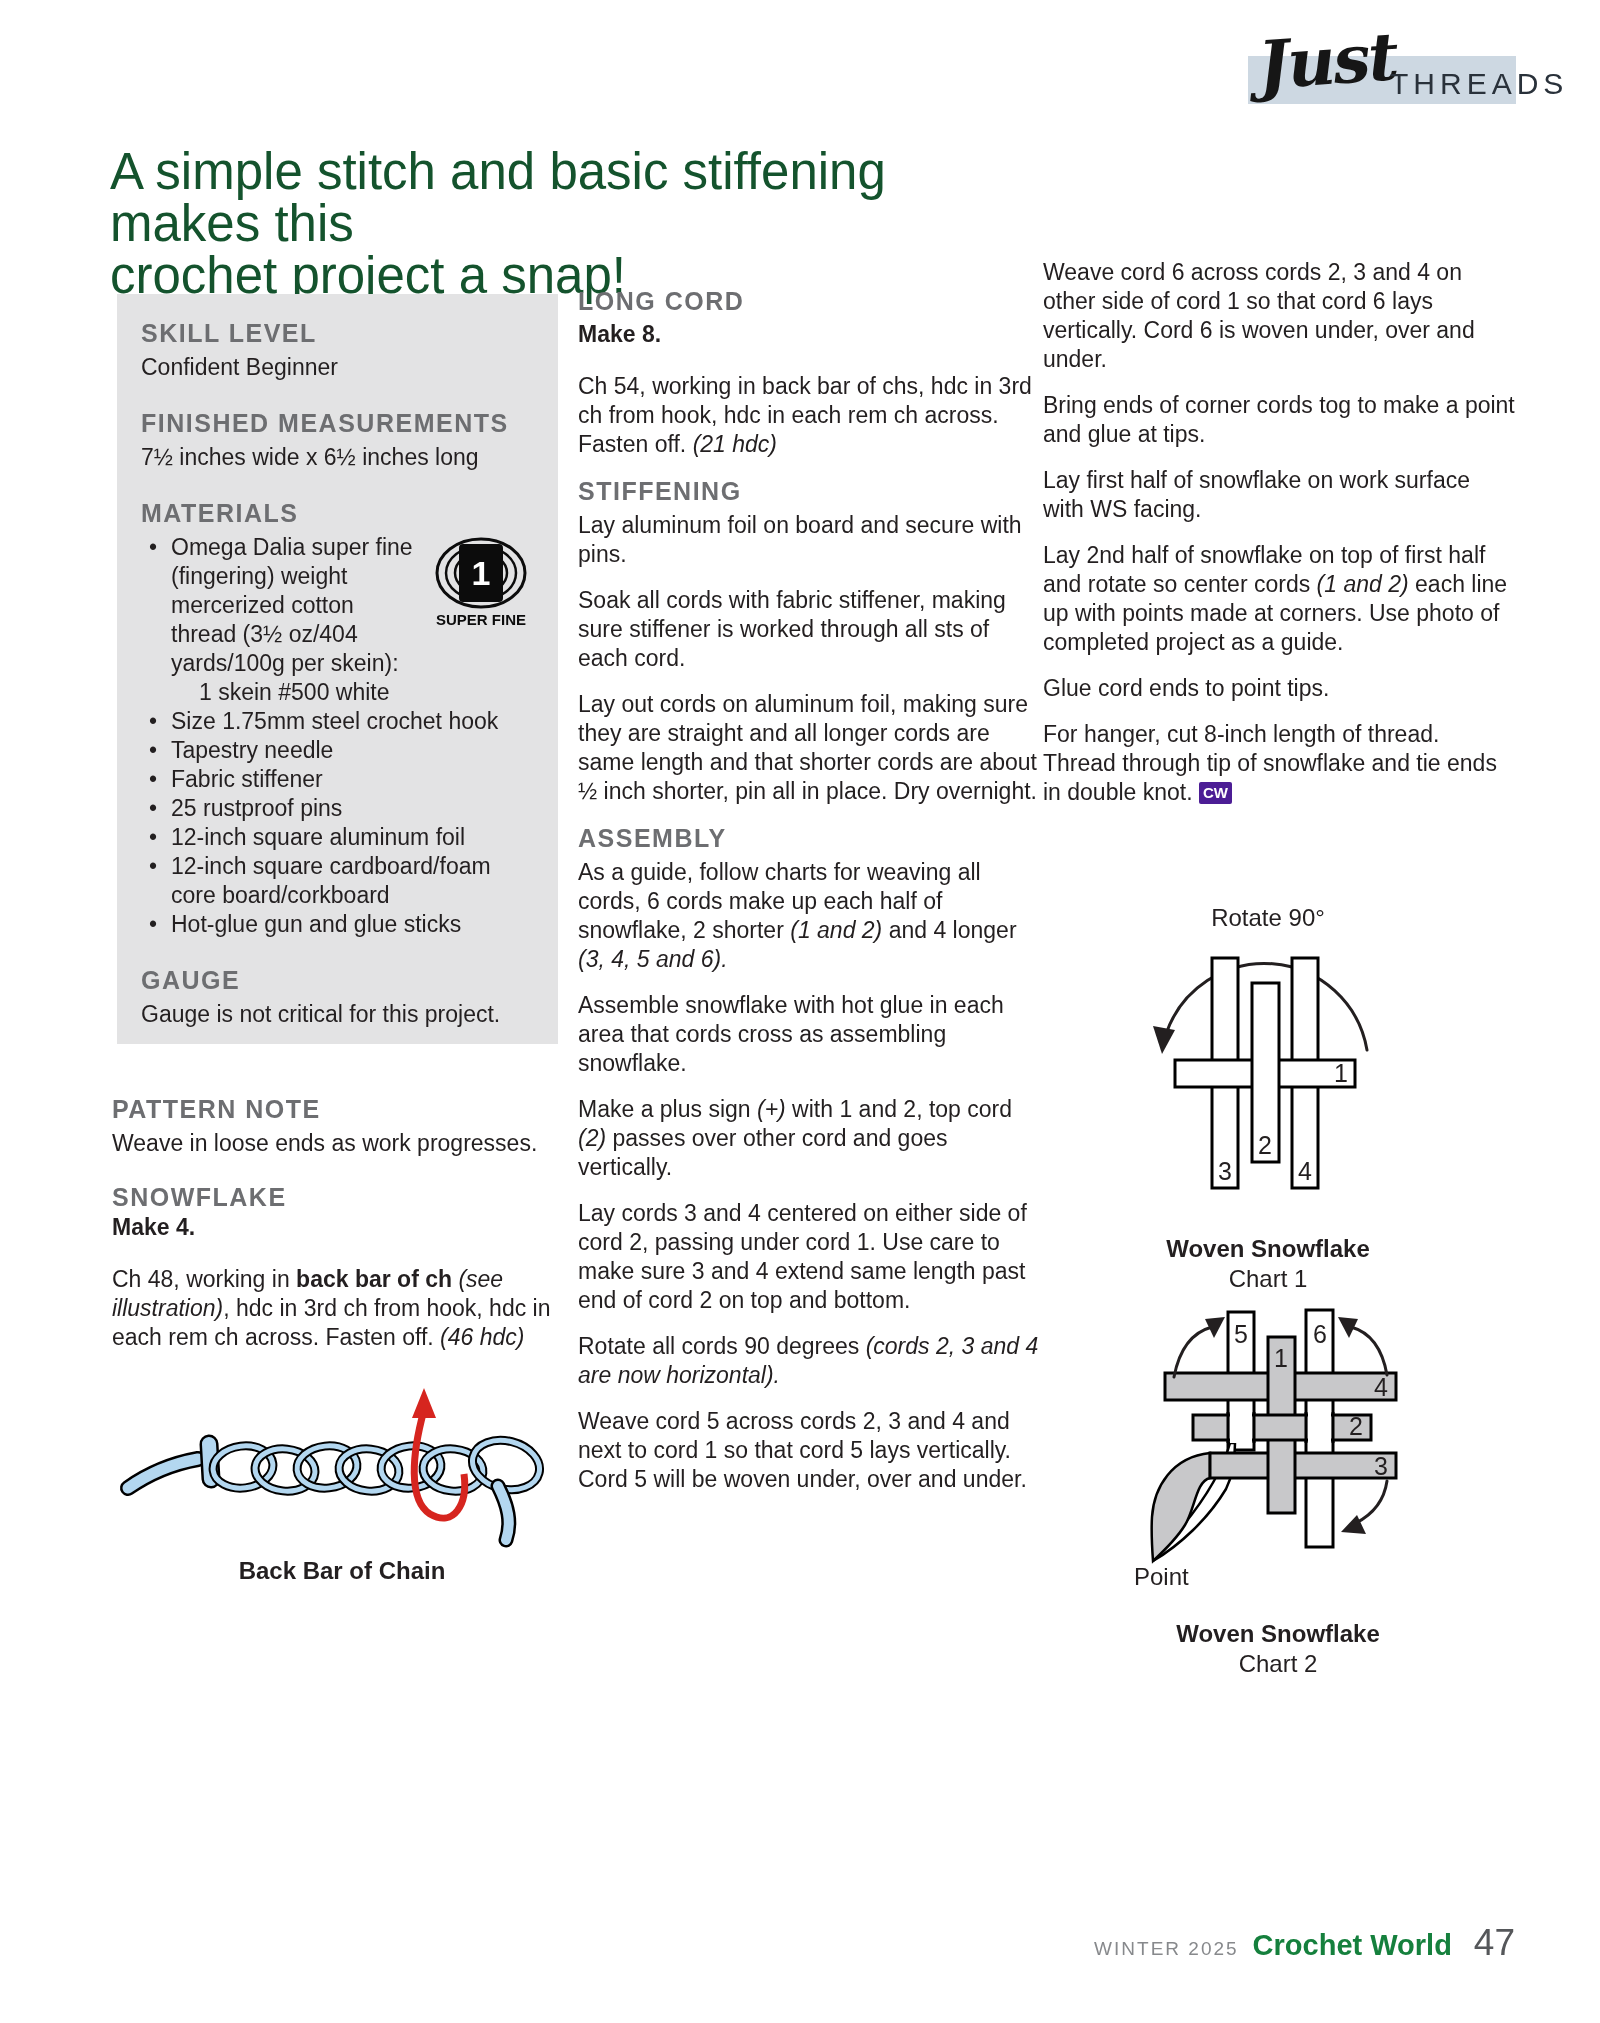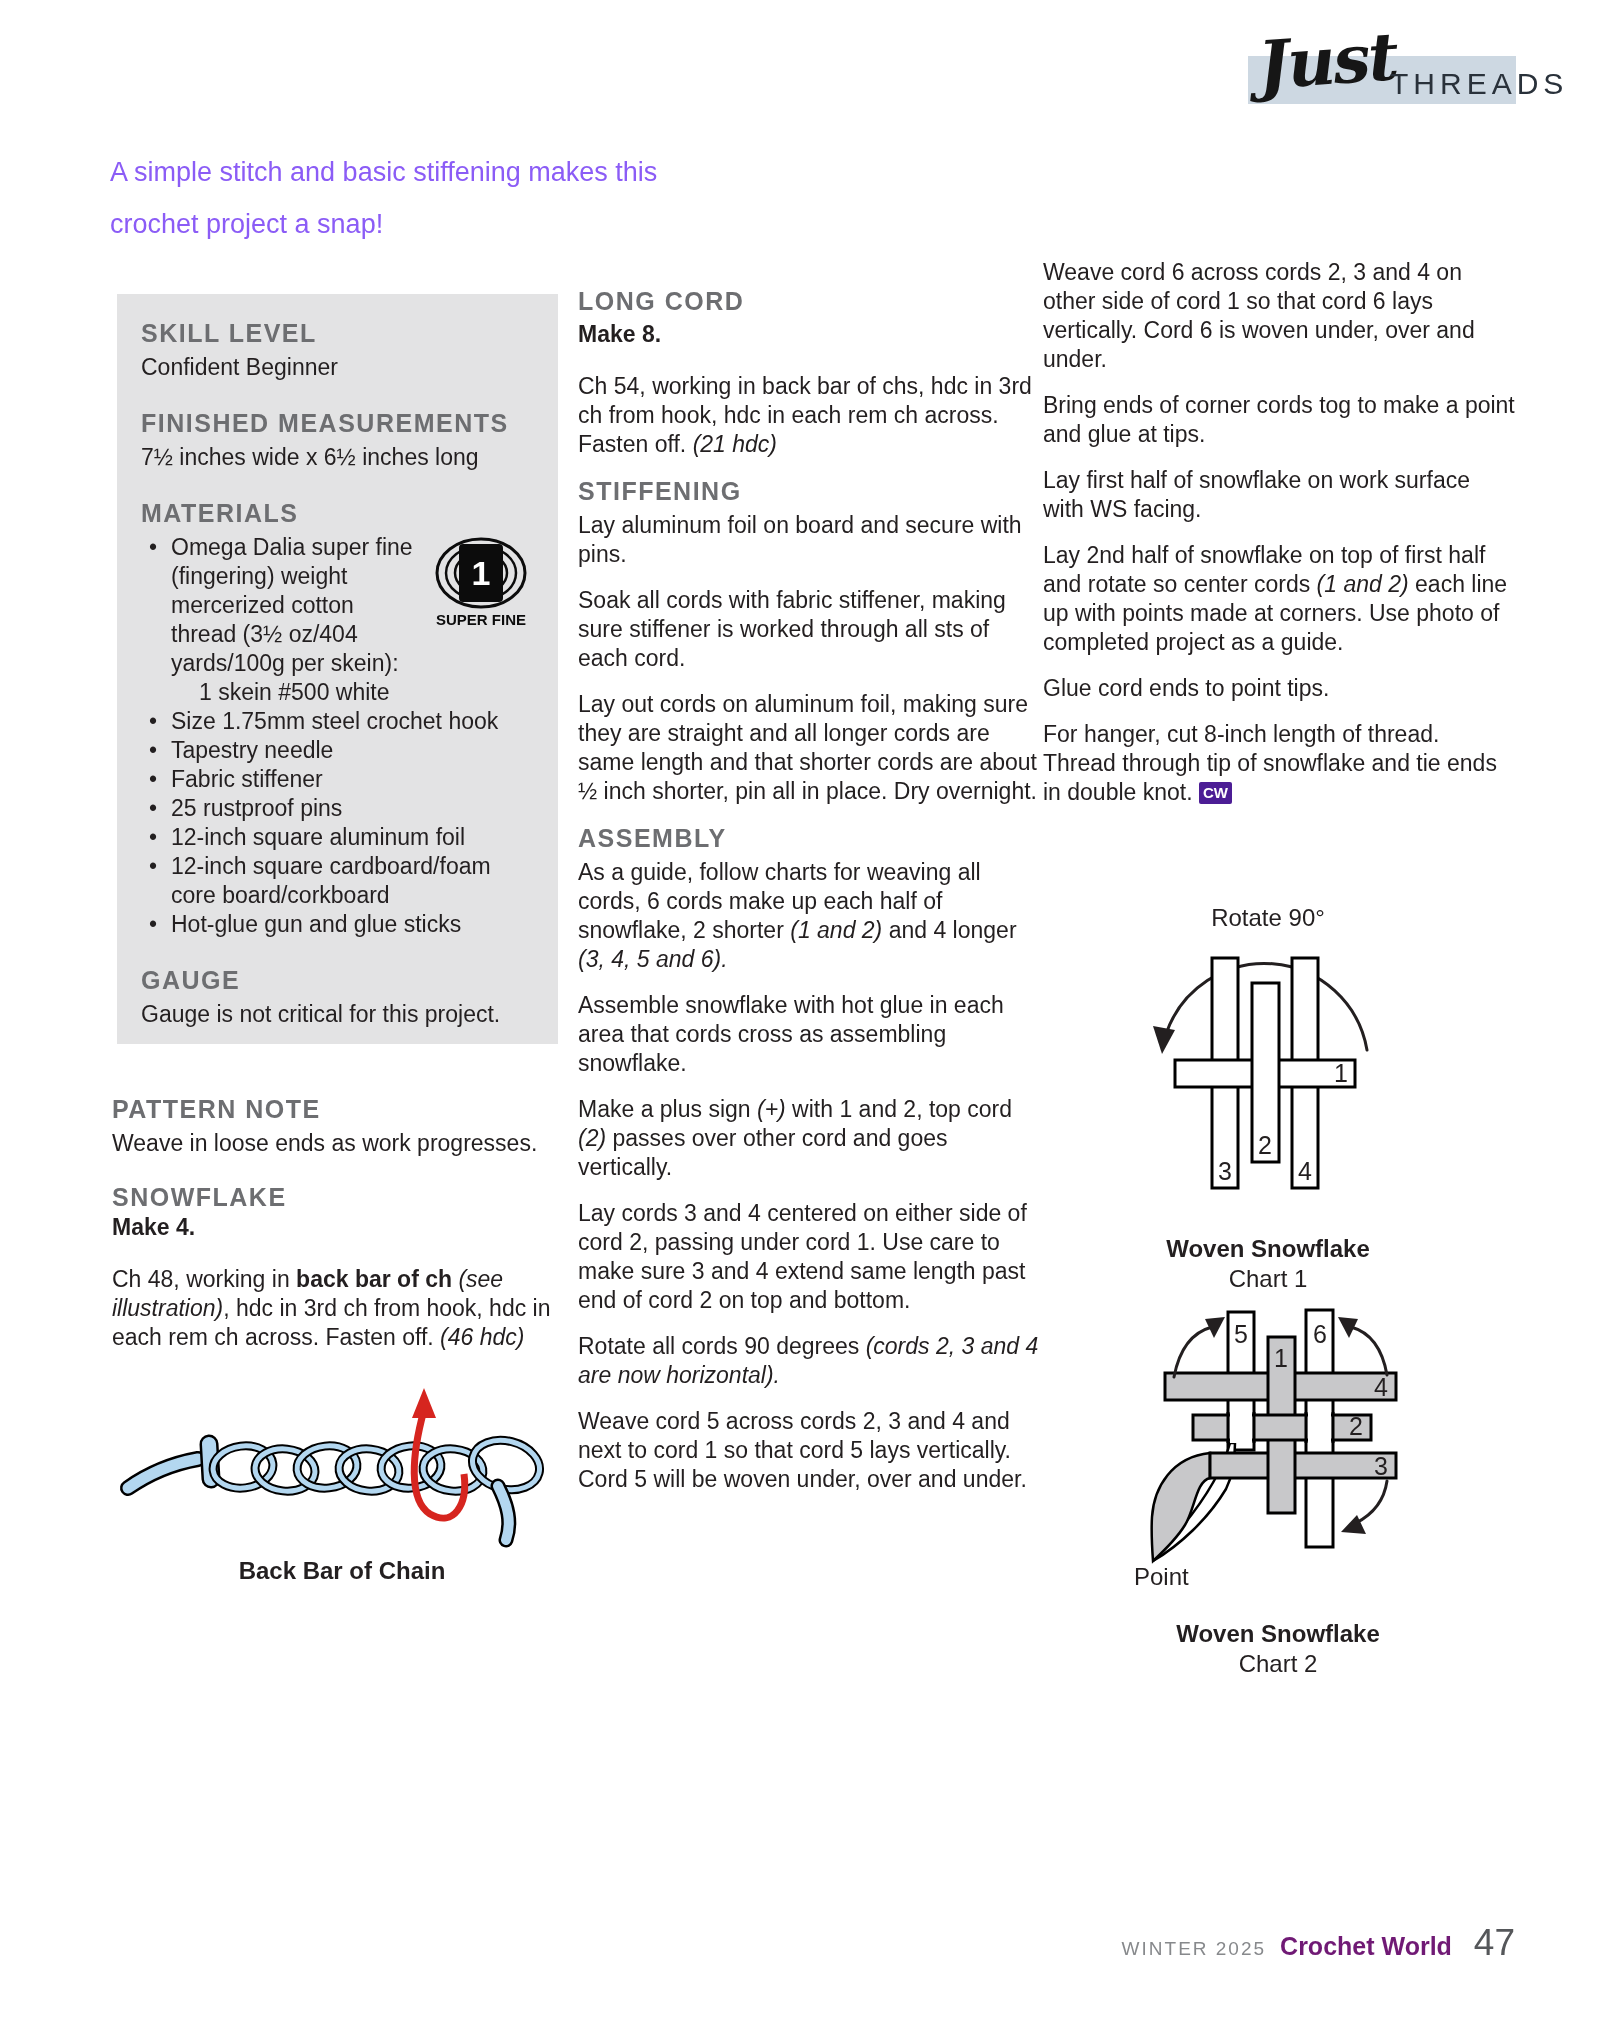--- a/index.html
+++ b/index.html
@@ -7,21 +7,21 @@
     width:1600px;height:2023px;position:relative;background:#ffffff;
     font-family:"Liberation Sans",sans-serif;color:#231f20;overflow:hidden;
   }
   .abs{position:absolute;}
   
   .brand-band{left:1248px;top:56px;width:268px;height:48px;background:#cdd8e2;}
   .brand-script{left:1258px;top:22px;font-family:"DejaVu Serif",serif;font-style:italic;font-weight:bold;
     font-size:66px;color:#161616;transform:rotate(-4deg);letter-spacing:-2px;}
   .brand-wordmark{left:1390px;top:67px;font-size:30px;letter-spacing:5px;color:#29313a;font-weight:normal;}
   
-  .headline{left:110px;top:146px;width:800px;font-size:27px;line-height:52px;color:#8b5cf6;}
+  .headline{left:110px;top:146px;width:800px;font-size:51px;line-height:52px;color:#14532d;}
   
   .info-box{left:117px;top:294px;width:441px;height:750px;background:#e3e3e4;
     box-sizing:border-box;padding:24px 24px 0 24px;font-size:23px;line-height:29px;}
   .shead{font-weight:bold;font-size:25px;line-height:30px;color:#6d6e71;letter-spacing:1.5px;margin:0 0 5px 0;}
   .sect{margin-top:26px;}
   .materials-wrap{overflow:visible;}
   .yarn-icon{float:right;width:106px;height:94px;margin:2px 0 6px 10px;}
   ul.mats{list-style:none;margin:2px 0 0 0;padding:0;}
   ul.mats li{position:relative;padding-left:30px;margin:0;}
   ul.mats li::before{content:"•";position:absolute;left:8px;top:0;font-size:23px;color:#231f20;}
@@ -48,21 +48,21 @@
   .fig2{left:1128px;top:1295px;width:300px;}
   .dlabel{font-size:24px;fill:#231f20;}
   .dnum{font-size:25px;fill:#231f20;}
   .bars rect{fill:#ffffff;stroke:#000000;stroke-width:3;}
   .gbar{fill:#c8c8ca;stroke:#000000;stroke-width:3;}
   .wbar{fill:#ffffff;stroke:#000000;stroke-width:3;}
   .arrowline{fill:none;stroke:#231f20;stroke-width:3;stroke-linecap:round;}
   
   .footer{right:85px;top:1922px;display:flex;align-items:baseline;gap:14px;}
   .footer .issue{font-size:19px;letter-spacing:2px;color:#87898c;}
-  .footer .mag{font-size:25px;font-weight:bold;color:#701a75;}
+  .footer .mag{font-size:29px;font-weight:bold;color:#15803d;}
   .footer .pg{font-size:37px;color:#55575a;margin-left:8px;}
 </style>
 </head>
 <body>
 
 <div class="abs brand-band"></div>
 <div class="abs brand-script">Just</div>
 <div class="abs brand-wordmark">THREADS</div>
 
 <div class="abs headline">

